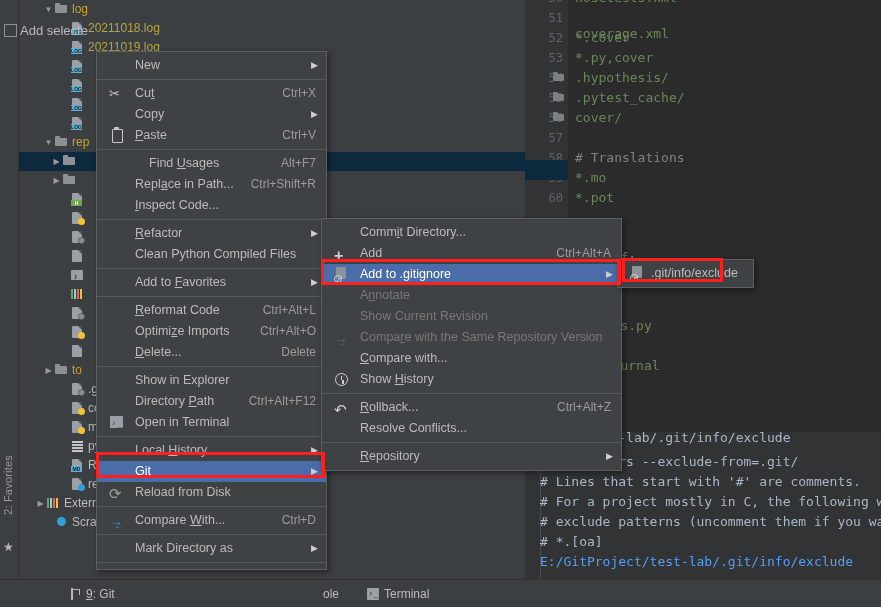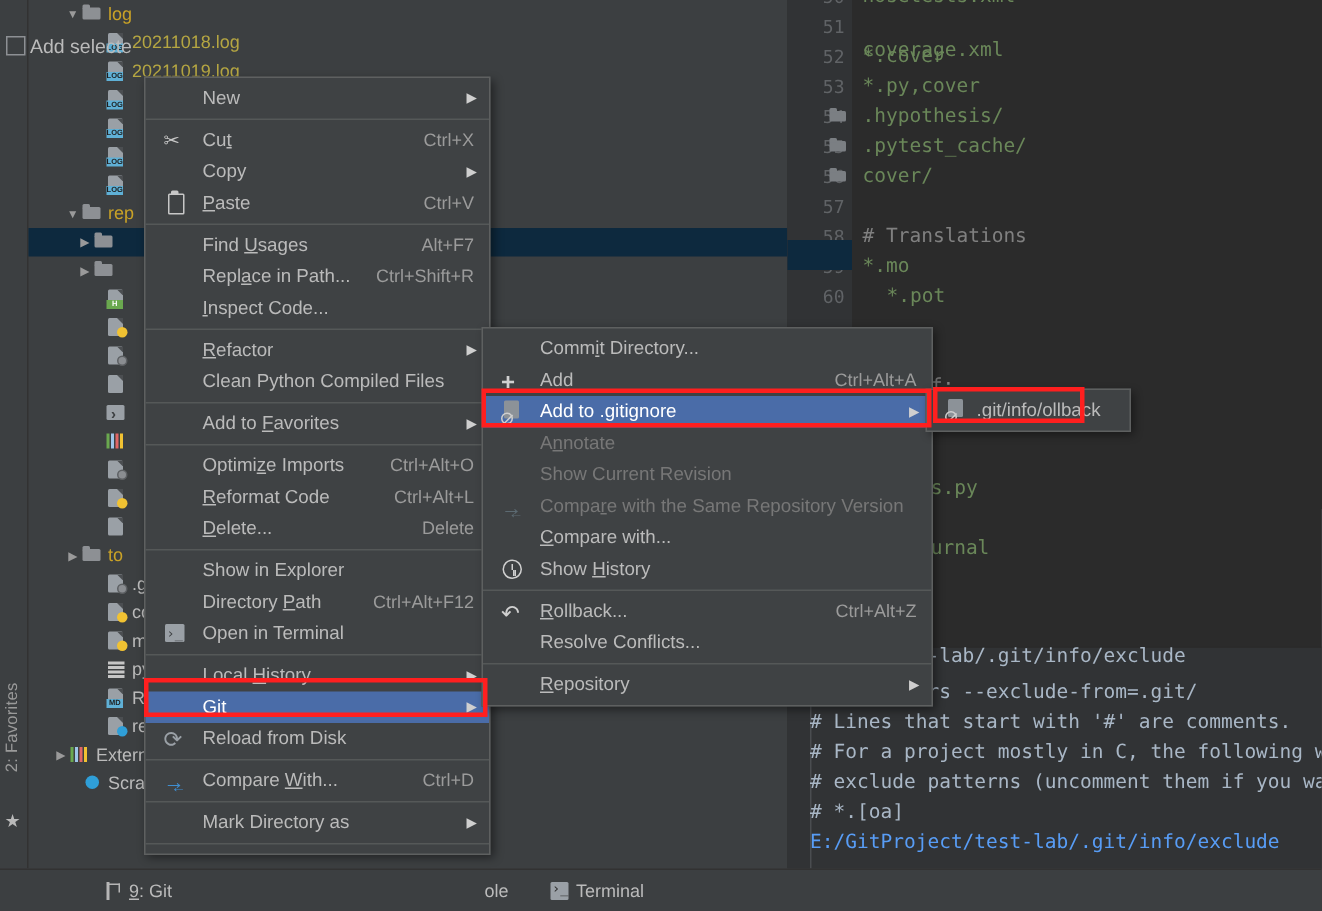--- a/index.html
+++ b/index.html
@@ -183,21 +183,21 @@
       <div class="code c-str" style="top: -12px;">nosetests.xml</div>
       <div class="code c-str" style="top: 24px;">coverage.xml</div>
       <div class="code c-str" style="top: 28px;">*.cover</div>
       <div class="code c-str" style="top: 48px;">*.py,cover</div>
       <div class="code c-str" style="top: 68px;">.hypothesis/</div>
       <div class="code c-str" style="top: 88px;">.pytest_cache/</div>
       <div class="code c-str" style="top: 108px;">cover/</div>
       <div class="code c-str" style="top: 128px;"></div>
       <div class="code c-cmt" style="top: 148px;"># Translations</div>
       <div class="code c-str" style="top: 168px;">*.mo</div>
-      <div class="code c-str" style="top: 188px; margin-left: 16px;">*.pot</div>
+      <div class="code c-str" style="top: 188px;">*.pot</div>
     </div>
   <div id="editor-right-frags">
       <div class="code c-cmt" style="top: 248px; left: 25px;">ange_stuff;</div>
       <div class="code c-str" style="top: 316px; left: 25px;">l_settings.py</div>
       <div class="code c-str" style="top: 336px; left: 25px;">qlite3</div>
       <div class="code c-str" style="top: 356px; left: 25px;">qlite3-journal</div>
     </div>
 </div>
 
 <div class="abs" id="console-divider"></div>
@@ -248,21 +248,21 @@
     </div>
     <div class="mi">
       <span class="micon">
         <span class="g-clip" style="position: absolute; left: 0px; top: 0px; width: 16px; height: 15px;"></span>
       </span>
       <span class="mtext" style="left: 38px;"><span class="ul">P</span>aste</span>
       <span class="macc">Ctrl+V</span>
     </div>
     <div class="msep"></div>
     <div class="mi">
-      <span class="mtext" style="left: 38px;">Find <span class="ul">U</span>sages</span>
+      <span class="mtext" style="left: 52px;">Find <span class="ul">U</span>sages</span>
       <span class="macc">Alt+F7</span>
     </div>
     <div class="mi">
       <span class="mtext" style="left: 38px;">Repl<span class="ul">a</span>ce in Path...</span>
       <span class="macc">Ctrl+Shift+R</span>
     </div>
     <div class="mi">
       <span class="mtext" style="left: 38px;"><span class="ul">I</span>nspect Code...</span>
     </div>
     <div class="msep"></div>
@@ -273,26 +273,26 @@
     <div class="mi">
       <span class="mtext" style="left: 38px;">Clean Python Compiled Files</span>
     </div>
     <div class="msep"></div>
     <div class="mi">
       <span class="mtext" style="left: 38px;">Add to <span class="ul">F</span>avorites</span>
       <span class="marrow">▶</span>
     </div>
     <div class="msep"></div>
     <div class="mi">
+      <span class="mtext" style="left: 38px;"><span class="ul">R</span>eformat Code</span>
+      <span class="macc">Ctrl+Alt+L</span>
+    </div>
+    <div class="mi">
       <span class="mtext" style="left: 38px;">Optimi<span class="ul">z</span>e Imports</span>
       <span class="macc">Ctrl+Alt+O</span>
-    </div>
-    <div class="mi">
-      <span class="mtext" style="left: 38px;"><span class="ul">R</span>eformat Code</span>
-      <span class="macc">Ctrl+Alt+L</span>
     </div>
     <div class="mi">
       <span class="mtext" style="left: 38px;"><span class="ul">D</span>elete...</span>
       <span class="macc">Delete</span>
     </div>
     <div class="msep"></div>
     <div class="mi">
       <span class="mtext" style="left: 38px;">Show in Explorer</span>
     </div>
     <div class="mi">
@@ -395,19 +395,19 @@
     </div>
   </div>
 
 <div class="menu" id="menu-gitignore" style="left:617px;top:259px;width:135px;padding:3px 0;">
     <div class="mi">
       <span class="micon">
         <span class="g-gitig" style="position: absolute; left: 0px; top: 0px; width: 16px; height: 15px;">
           <span class="slash"></span>
         </span>
       </span>
-      <span class="mtext" style="left: 33px;">.git/info/ollback</span>
+      <span class="mtext" style="left: 33px;">.git/info/exclude</span>
     </div>
   </div>
 
 <div class="redbox" style="left:96px;top:452px;width:229px;height:26px;"></div>
 <div class="redbox" style="left:321px;top:259px;width:300px;height:26px;"></div>
 <div class="redbox" style="left:622px;top:258px;width:101px;height:24px;"></div>
 
 </body></html>

